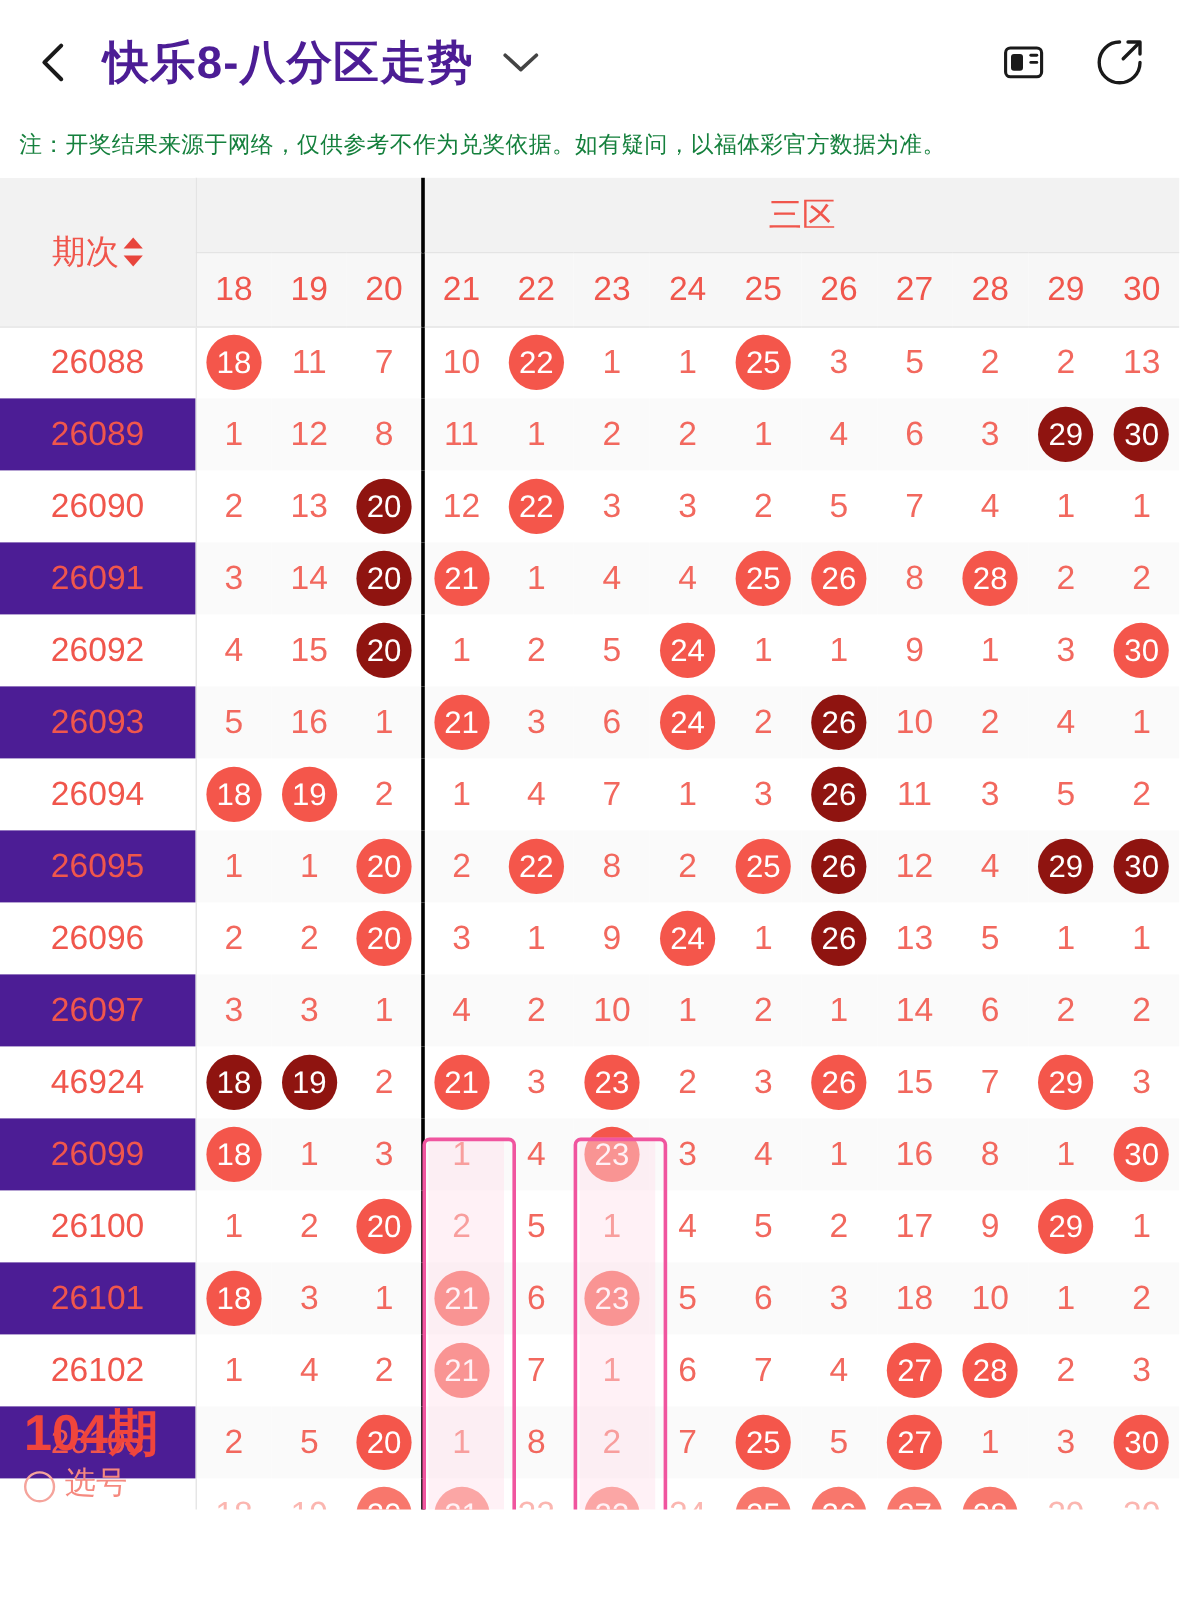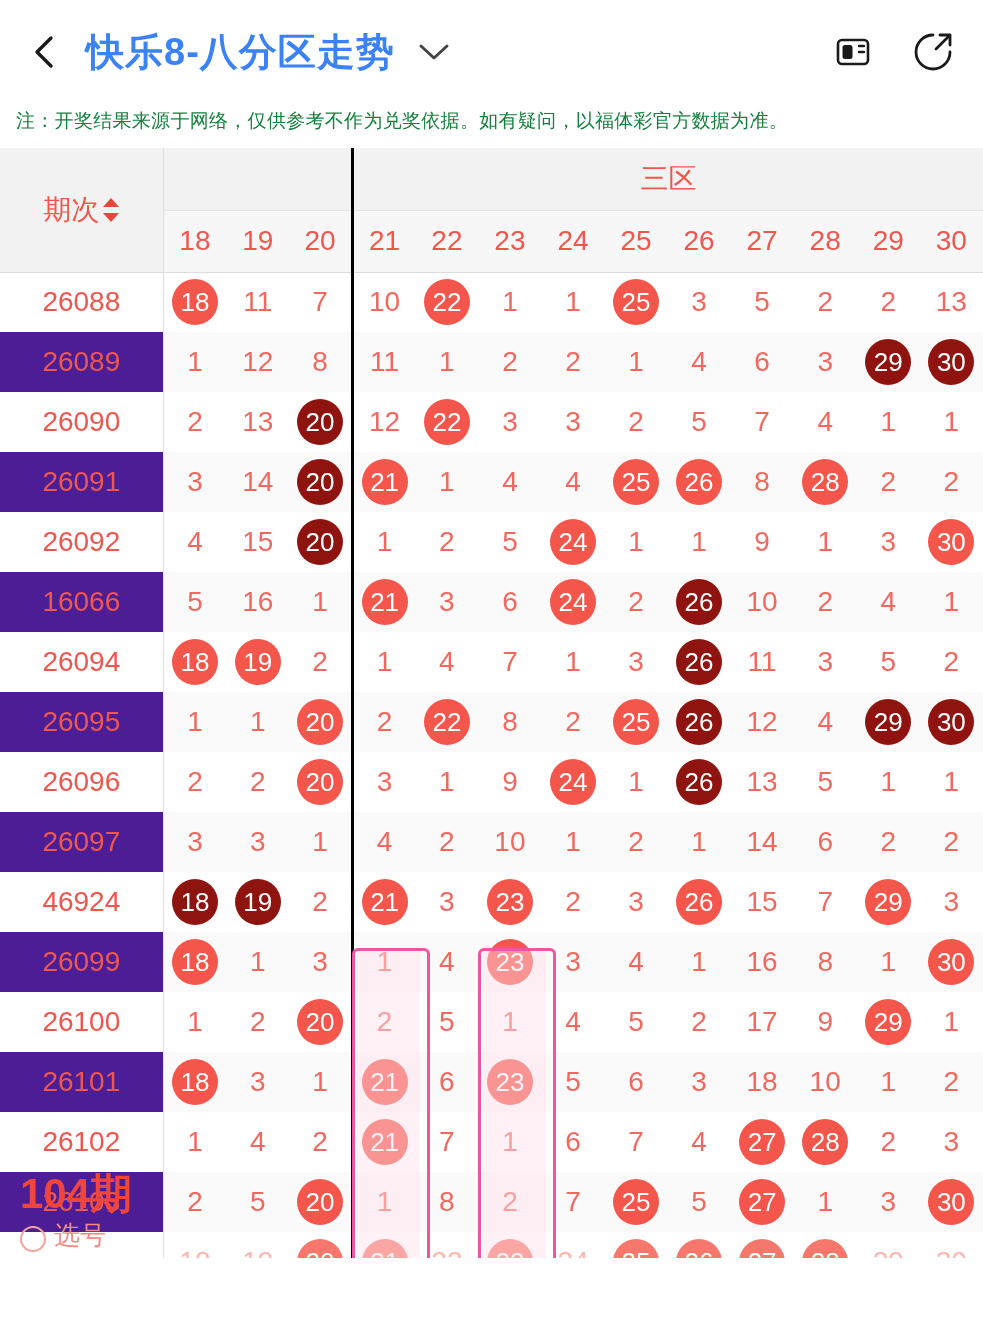--- a/index.html
+++ b/index.html
@@ -21,21 +21,21 @@
   }
   .back-icon{
     width:34px;height:34px;
     display:flex;align-items:center;justify-content:center;
     color:#222;
     margin-right:24px;
     cursor:pointer;
   }
   .back-icon svg{display:block;}
   .title{
-    font-size:38px;font-weight:bold;color:#3b82f6;
+    font-size:38px;font-weight:bold;color:#4c1d95;
     letter-spacing:1px;
     white-space:nowrap;
   }
   .chev{
     margin-left:22px;color:#444;display:flex;align-items:center;
   }
   .header-spacer{flex:1;}
   .hdr-icon{
     width:44px;height:44px;margin-left:36px;
     display:flex;align-items:center;justify-content:center;color:#222;
@@ -327,21 +327,21 @@
           <td><span class="plain">5</span></td>
           <td><span class="ball light">24</span></td>
           <td><span class="plain">1</span></td>
           <td><span class="plain">1</span></td>
           <td><span class="plain">9</span></td>
           <td><span class="plain">1</span></td>
           <td><span class="plain">3</span></td>
           <td><span class="ball light">30</span></td>
         </tr>
         <tr class="data-row alt">
-          <td class="issue-cell">16066</td>
+          <td class="issue-cell">26093</td>
           <td><span class="plain">5</span></td>
           <td><span class="plain">16</span></td>
           <td><span class="plain">1</span></td>
           <td class="sep-left"><span class="ball light">21</span></td>
           <td><span class="plain">3</span></td>
           <td><span class="plain">6</span></td>
           <td><span class="ball light">24</span></td>
           <td><span class="plain">2</span></td>
           <td><span class="ball dark">26</span></td>
           <td><span class="plain">10</span></td>

